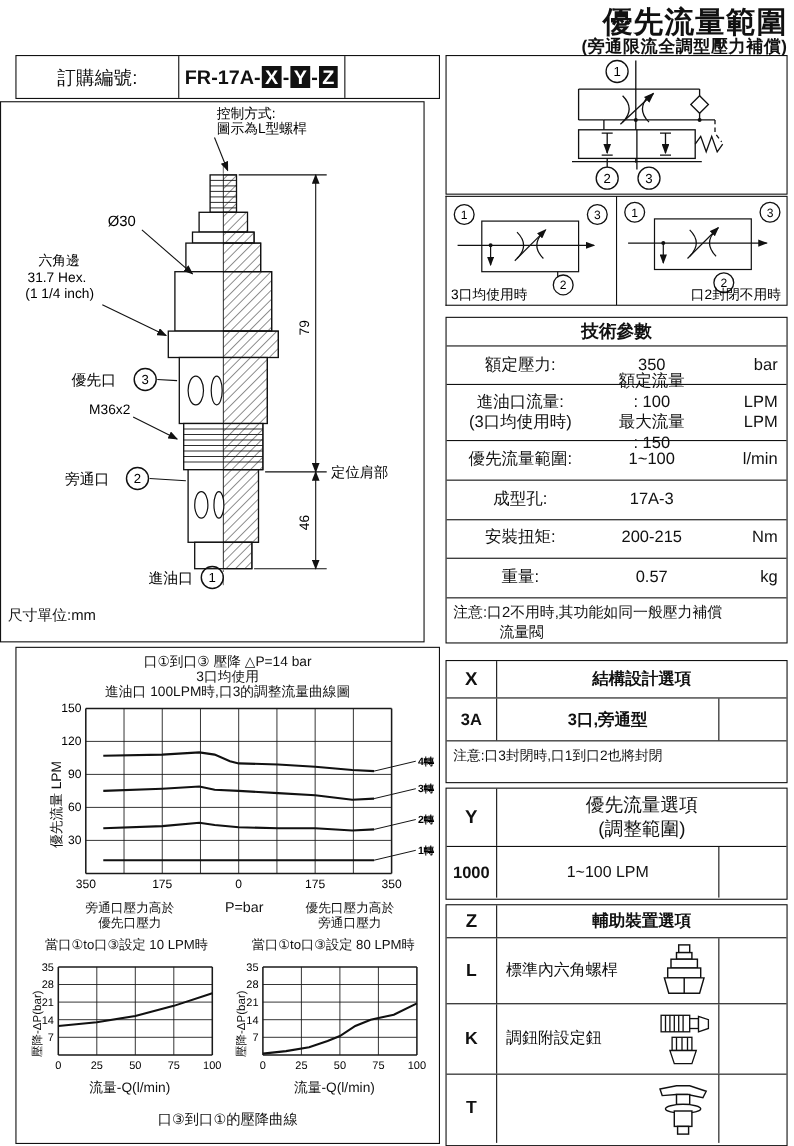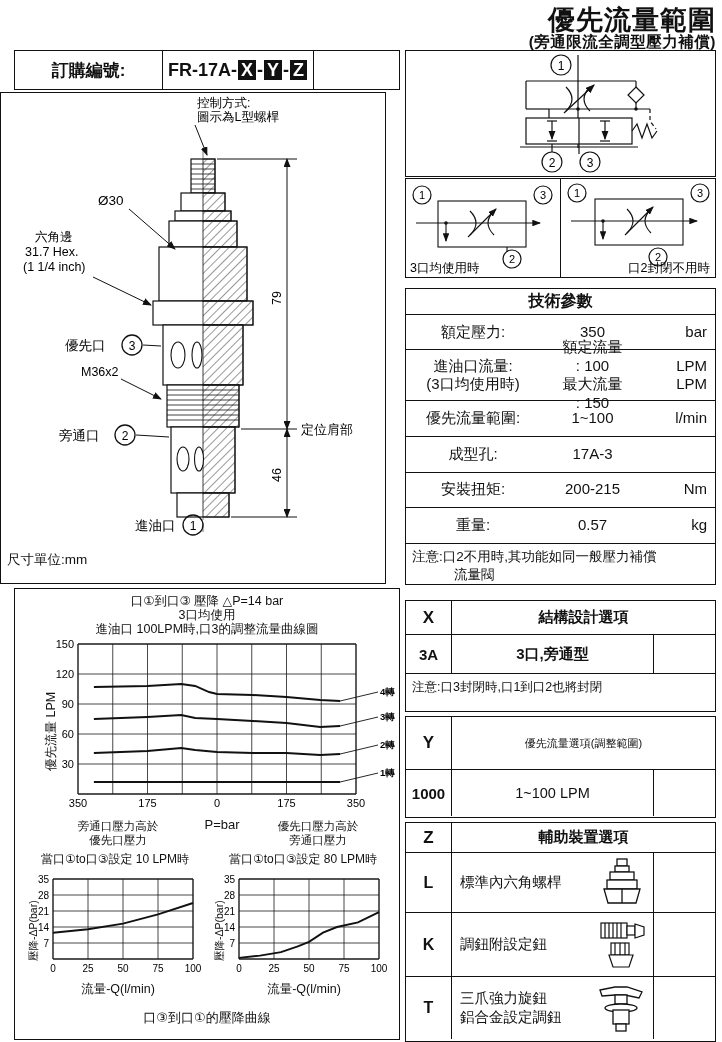--- a/index.html
+++ b/index.html
@@ -8,21 +8,21 @@
   .abs{position:absolute;}
   .bordered{border:1.5px solid #111;box-sizing:border-box;}
   .ctr{text-align:center;}
   .bold{font-weight:bold;}
   .vlabel{position:absolute;transform:rotate(-90deg);transform-origin:left top;white-space:nowrap;}
   
   #page-title{right:6px;top:2px;font-size:27px;font-weight:bold;letter-spacing:1px;}
   #page-subtitle{right:6px;top:32px;font-size:15.5px;font-weight:bold;letter-spacing:0.5px;}
   
   #order-box{left:14px;top:50px;width:386px;height:40px;display:flex;}
-  #order-box .cell{display:flex;align-items:center;justify-content:center;box-sizing:border-box;height:100%;font-weight:bold;}
+  #order-box .cell{display:flex;align-items:center;justify-content:center;box-sizing:border-box;height:100%;}
   #order-label{width:148px;border-right:1.5px solid #111;font-size:17px;}
   #order-code{flex:1;border-right:1.5px solid #111;font-size:18px;font-weight:bold;white-space:nowrap;}
   #order-code .kbox{background:#111;color:#fff;padding:0 3px;margin:0 1px;display:inline-block;line-height:20px;}
   #order-spare{width:85px;}
   
   #drawing-box{left:0;top:92px;width:386px;height:492px;}
   #unit-note{left:6px;top:458px;font-size:13.5px;}
   
   #schem-main-box{left:405px;top:50px;width:311px;height:127px;}
   #schem-left-box{left:405px;top:178px;width:155px;height:100px;border-right:none;}
@@ -333,21 +333,21 @@
       <div class="opt-code" style="font-size:15px;">3A</div>
       <div class="opt-main bold" style="font-size:15px;">3口,旁通型</div>
       <div class="opt-spare"></div>
     </div>
     <div style="font-size:12.5px;padding:5px 4px 0 6px;">注意:口3封閉時,口1到口2也將封閉</div>
   </div>
 
   <div class="abs bordered opt-table" id="opt-y">
     <div class="opt-row" style="height:53px;border-bottom:1.5px solid #111;">
       <div class="opt-code" style="font-size:17px;">Y</div>
-      <div class="opt-main" style="font-size:11px;flex-direction:row;line-height:1.3;">
+      <div class="opt-main" style="font-size:17px;flex-direction:column;line-height:1.3;">
         <div>優先流量選項</div>
         <div>(調整範圍)</div>
       </div>
     </div>
     <div class="opt-row" style="height:46px;">
       <div class="opt-code" style="font-size:15px;">1000</div>
       <div class="opt-main" style="font-size:14.5px;">1~100 LPM</div>
       <div class="opt-spare"></div>
     </div>
   </div>
@@ -394,21 +394,20 @@
               <line x1="30" y1="24" x2="30" y2="36"></line>
             <polygon points="14,36 38,36 34,48 18,48"></polygon>
           </g>
         </svg>
       </div>
       <div class="opt-spare"></div>
     </div>
     <div class="opt-row" style="height:62px;">
       <div class="opt-code" style="font-size:16px;">T</div>
       <div class="z-desc">
-        <span><span>三爪強力旋鈕</span><br><span>鋁合金設定調鈕</span></span>
         <svg class="z-img" width="52" height="52" viewBox="0 0 52 52">
           <g stroke="#111" stroke-width="1.3" fill="#fff">
             <polygon points="5,8 20,5 32,5 47,10 44,16 30,13 20,13 7,14"></polygon>
             <rect x="20" y="13" width="12" height="9"></rect>
             <ellipse cx="26" cy="26" rx="16" ry="4"></ellipse>
             <rect x="18" y="28" width="16" height="14"></rect>
             <rect x="21" y="42" width="10" height="7"></rect>
           </g>
         </svg>
       </div>

